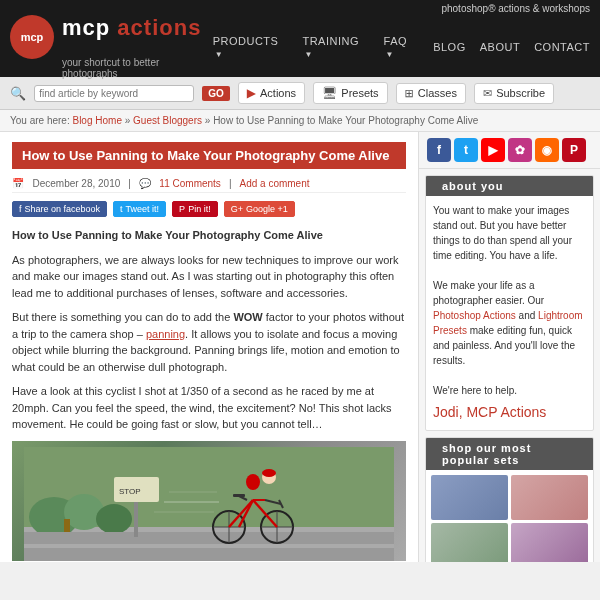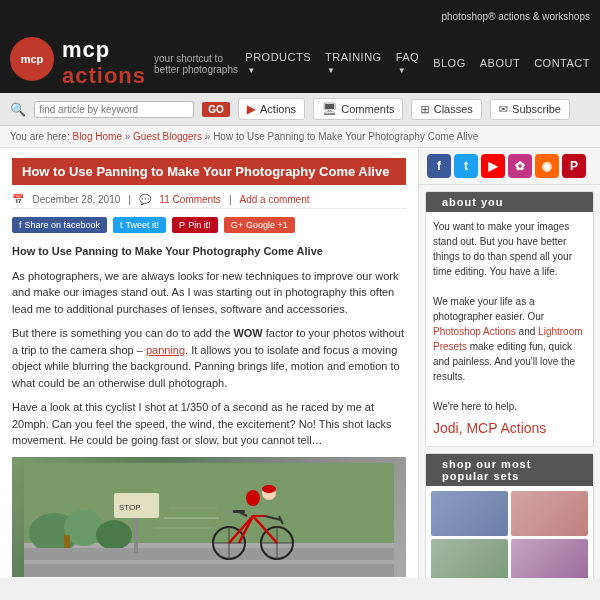--- a/index.html
+++ b/index.html
@@ -3,21 +3,21 @@
   <meta charset="utf-8">
   <style>
     * { margin: 0; padding: 0; box-sizing: border-box; }
     body { font-family: Arial, sans-serif; font-size: 12px; background: #f0f0f0; width: 600px; height: 600px; overflow: hidden; }
 
     
     .top-bar {
       background: #1a1a1a;
       color: #ccc;
       font-size: 10px;
-      padding: 11px 10px;
+      padding: 3px 10px;
       text-align: right;
     }
 
     
     .header {
       background: #1a1a1a;
       display: flex;
       align-items: center;
       padding: 6px 10px;
       height: 60px;
@@ -39,21 +39,21 @@
       letter-spacing: 1px;
     }
     .logo-text span { color: #c0392b; }
     .logo-subtitle {
       color: #aaa;
       font-size: 10px;
       margin-left: 8px;
       margin-top: 16px;
     }
     .logo-block { display: flex; align-items: flex-start; }
-    .logo-info { display: flex; flex-direction: row; }
+    .logo-info { display: flex; flex-direction: column; }
     .nav-main {
       display: flex;
       margin-left: auto;
       gap: 14px;
       align-items: center;
     }
     .nav-main a {
       color: #ccc;
       text-decoration: none;
       font-size: 11px;
@@ -314,21 +314,21 @@
   <div class="search-wrap">
     <input type="text" placeholder="find article by keyword" style="">
   </div>
   <button class="go-btn">GO</button>
   <button class="toolbar-btn">
     <span class="play-icon">▶</span>
     <span>Actions</span>
   </button>
   <button class="toolbar-btn">
     <span class="monitor-icon">🖥</span>
-    <span>Comments</span>
+    <span>Presets</span>
   </button>
   <button class="toolbar-btn">
     <span class="grid-icon">⊞</span>
     <span>Classes</span>
   </button>
   <button class="toolbar-btn">
     <span class="mail-icon">✉</span>
     <span>Subscribe</span>
   </button>
 </div>

